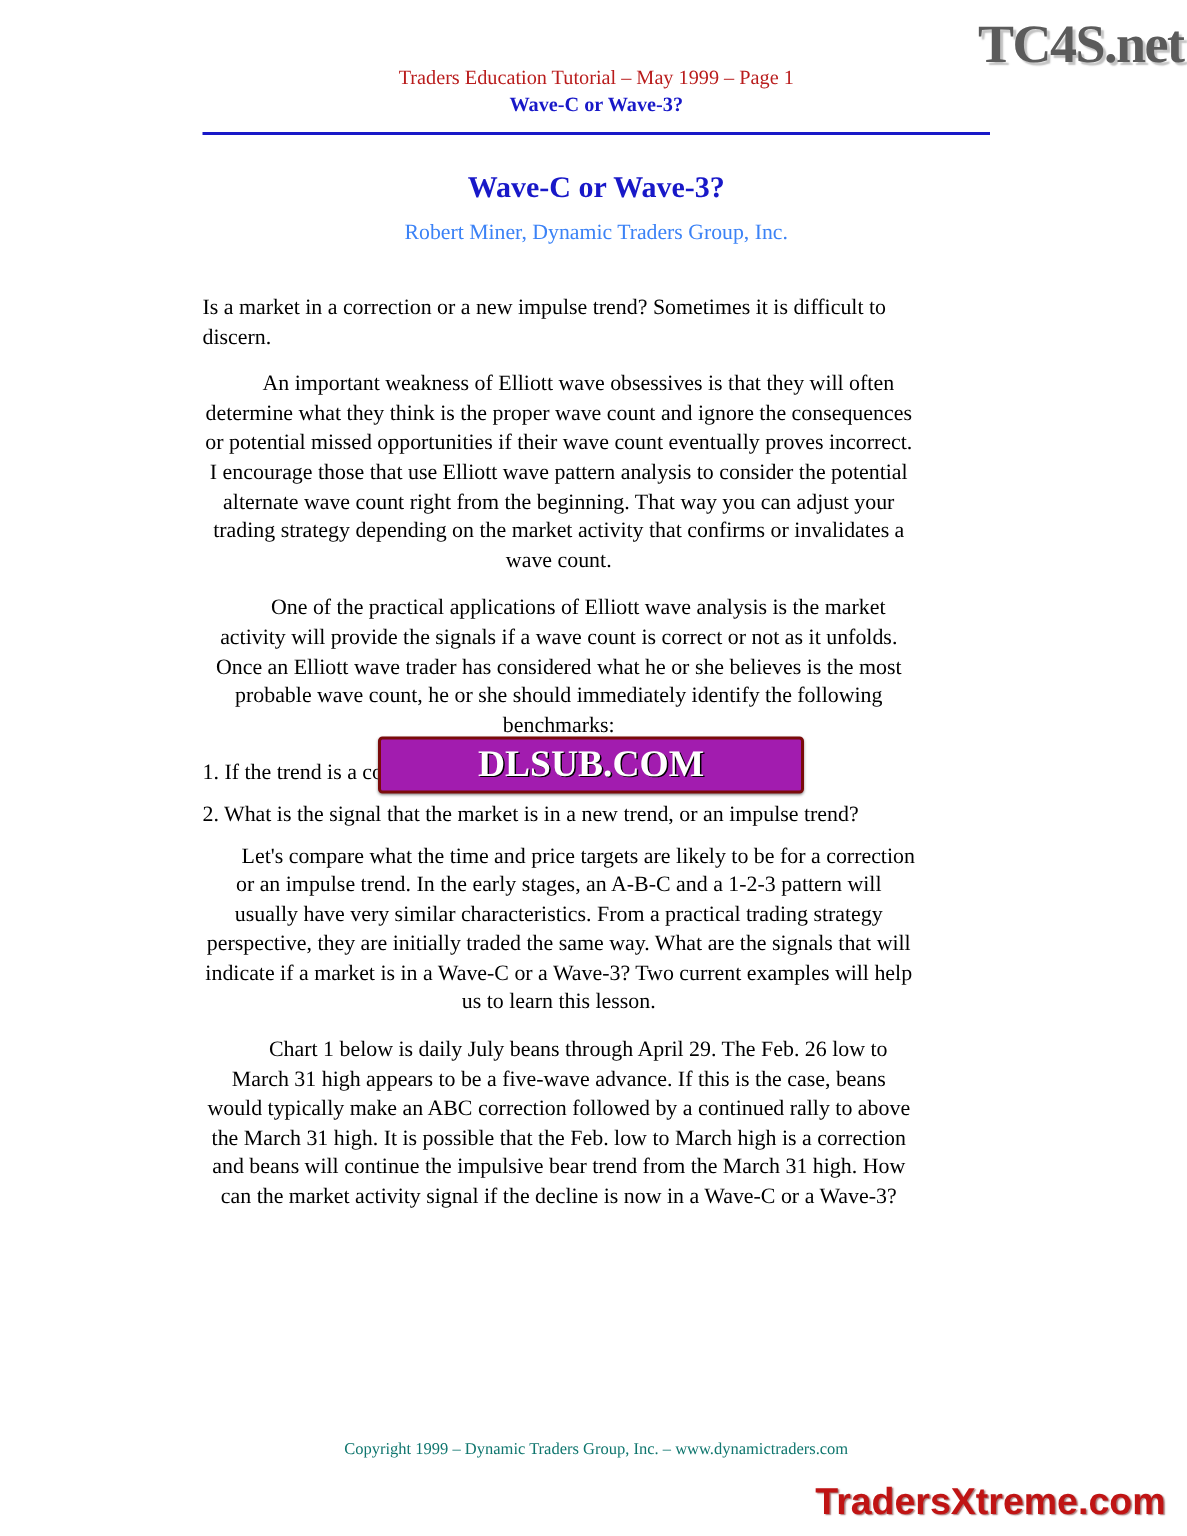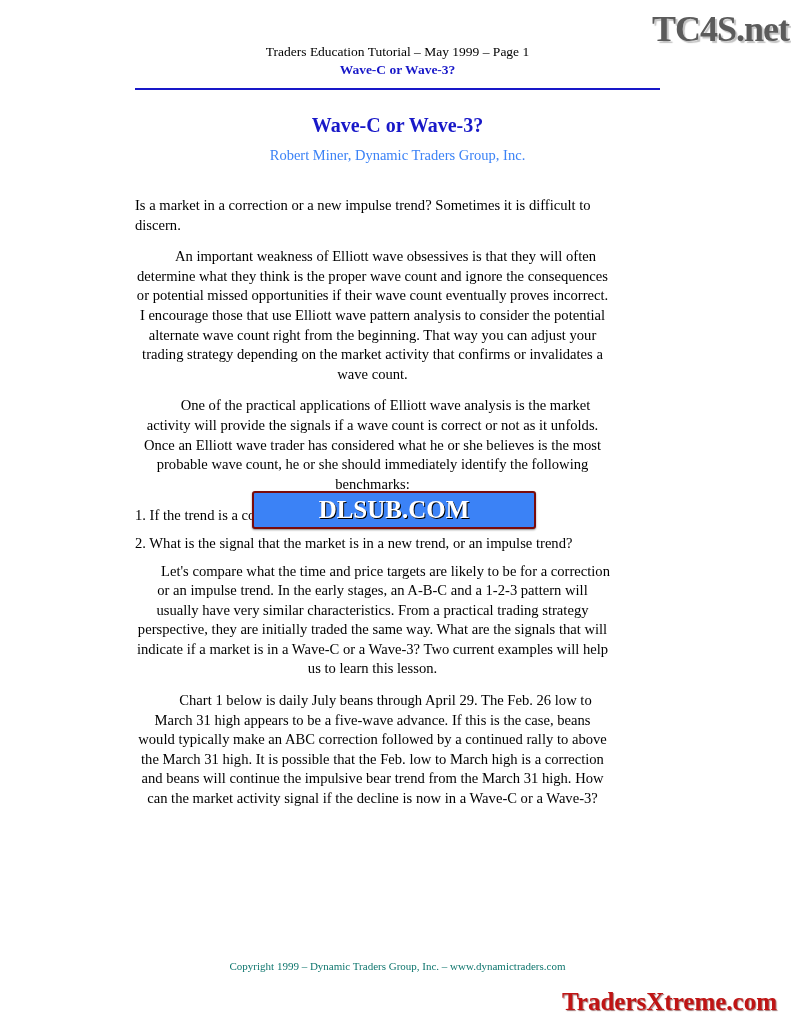--- a/index.html
+++ b/index.html
@@ -39,21 +39,21 @@
   
   .header {
     position: absolute;
     top: 44px;
     left: 135px;
     width: 525px;
     text-align: center;
   }
   .header-line1 {
     font-size: 13.5px;
-    color: #000000;
+    color: #b91c1c;
     margin-bottom: 2px;
   }
   .header-line2 {
     font-size: 13.5px;
     font-weight: bold;
     color: #1818c8;
   }
   .header-rule {
     position: absolute;
     top: 88px;
@@ -106,21 +106,21 @@
     margin-bottom: 8px;
   }
 
   
   .wm-center {
     position: absolute;
     top: 491px;
     left: 252px;
     width: 280px;
     height: 34px;
-    background: #3b82f6;
+    background: #a21caf;
     border: 2px solid #7a0b0b;
     border-radius: 3px;
     display: flex;
     align-items: center;
     justify-content: center;
     box-shadow: 0 1px 2px rgba(0,0,0,0.45);
   }
   .wm-center span {
     font-family: "Liberation Serif", serif;
     font-size: 25px;
@@ -137,21 +137,21 @@
     left: 135px;
     width: 525px;
     text-align: center;
     font-size: 11px;
     color: #0f766e;
   }
   .brand-bottom {
     position: absolute;
     bottom: 8px;
     right: 14px;
-    font-family: Liberation Serif, serif;
+    font-family: Liberation Sans, sans-serif;
     font-size: 25px;
     font-weight: bold;
     color: #c01414;
     text-shadow: 1px 1px 1px rgba(90,0,0,0.55);
     text-align: center;
   }
 </style>
 </head>
 <body>
 

